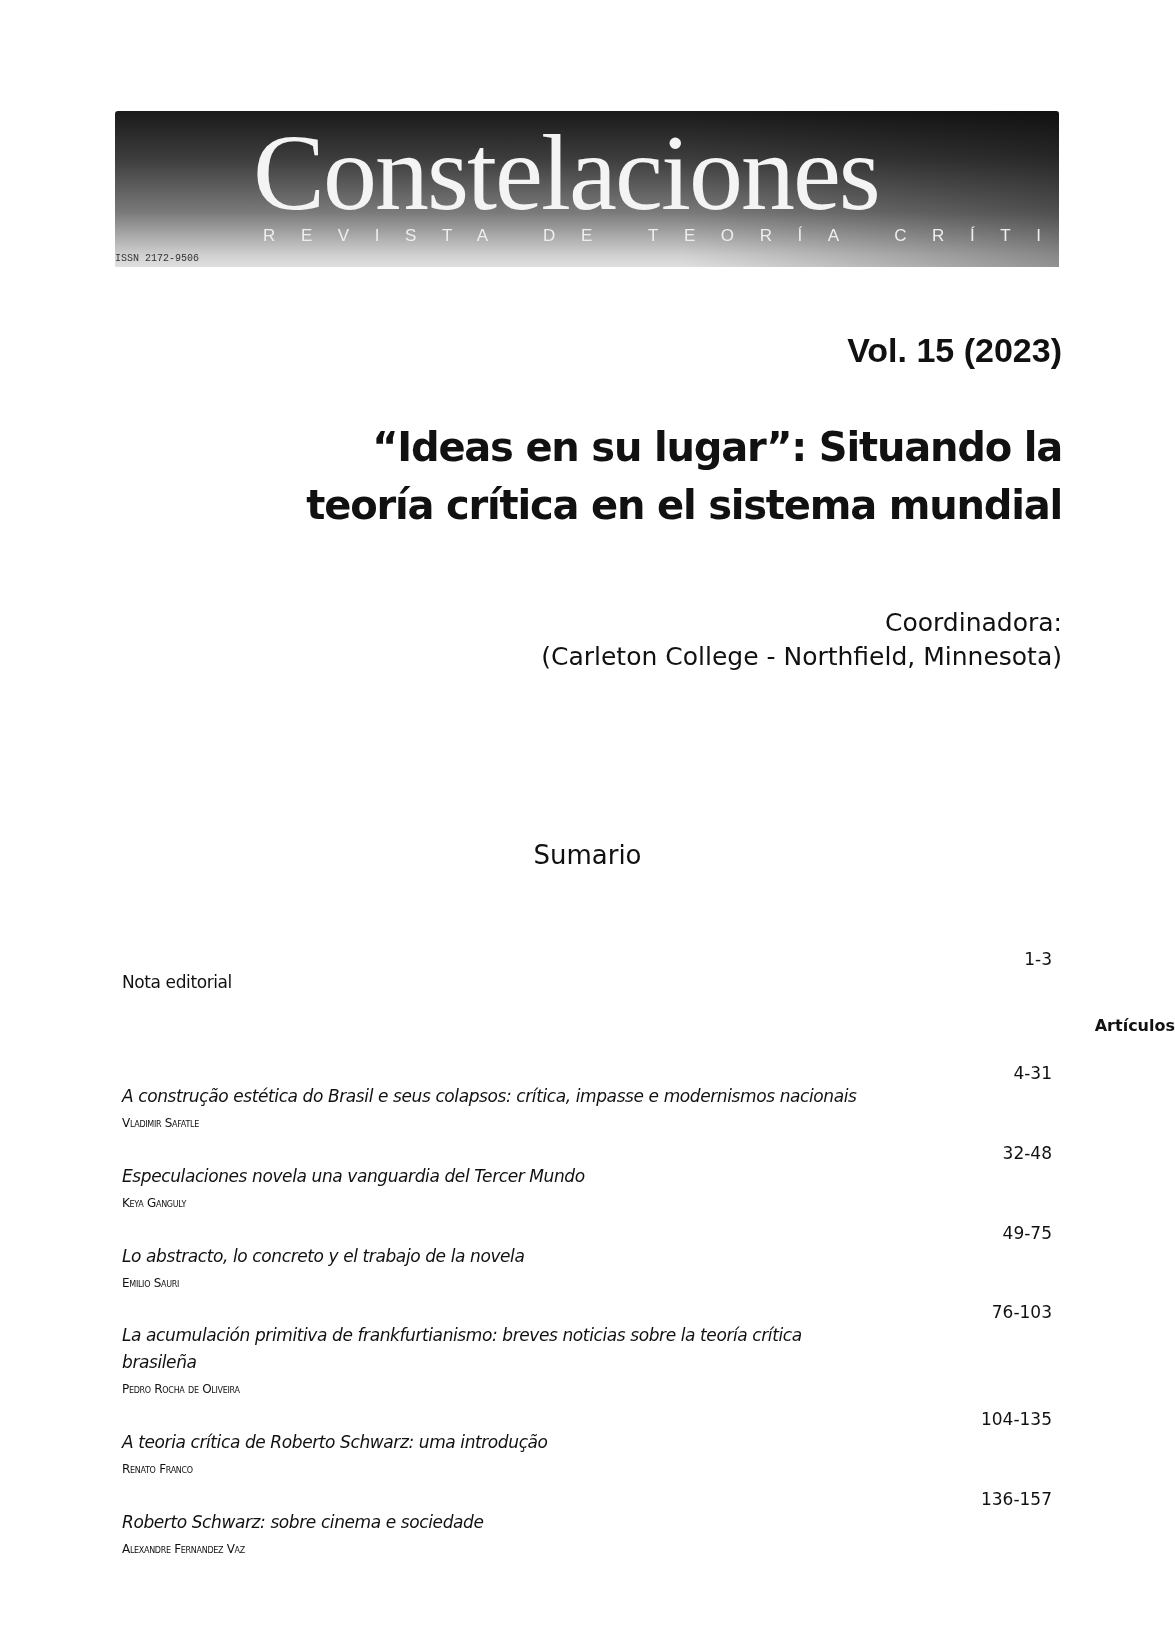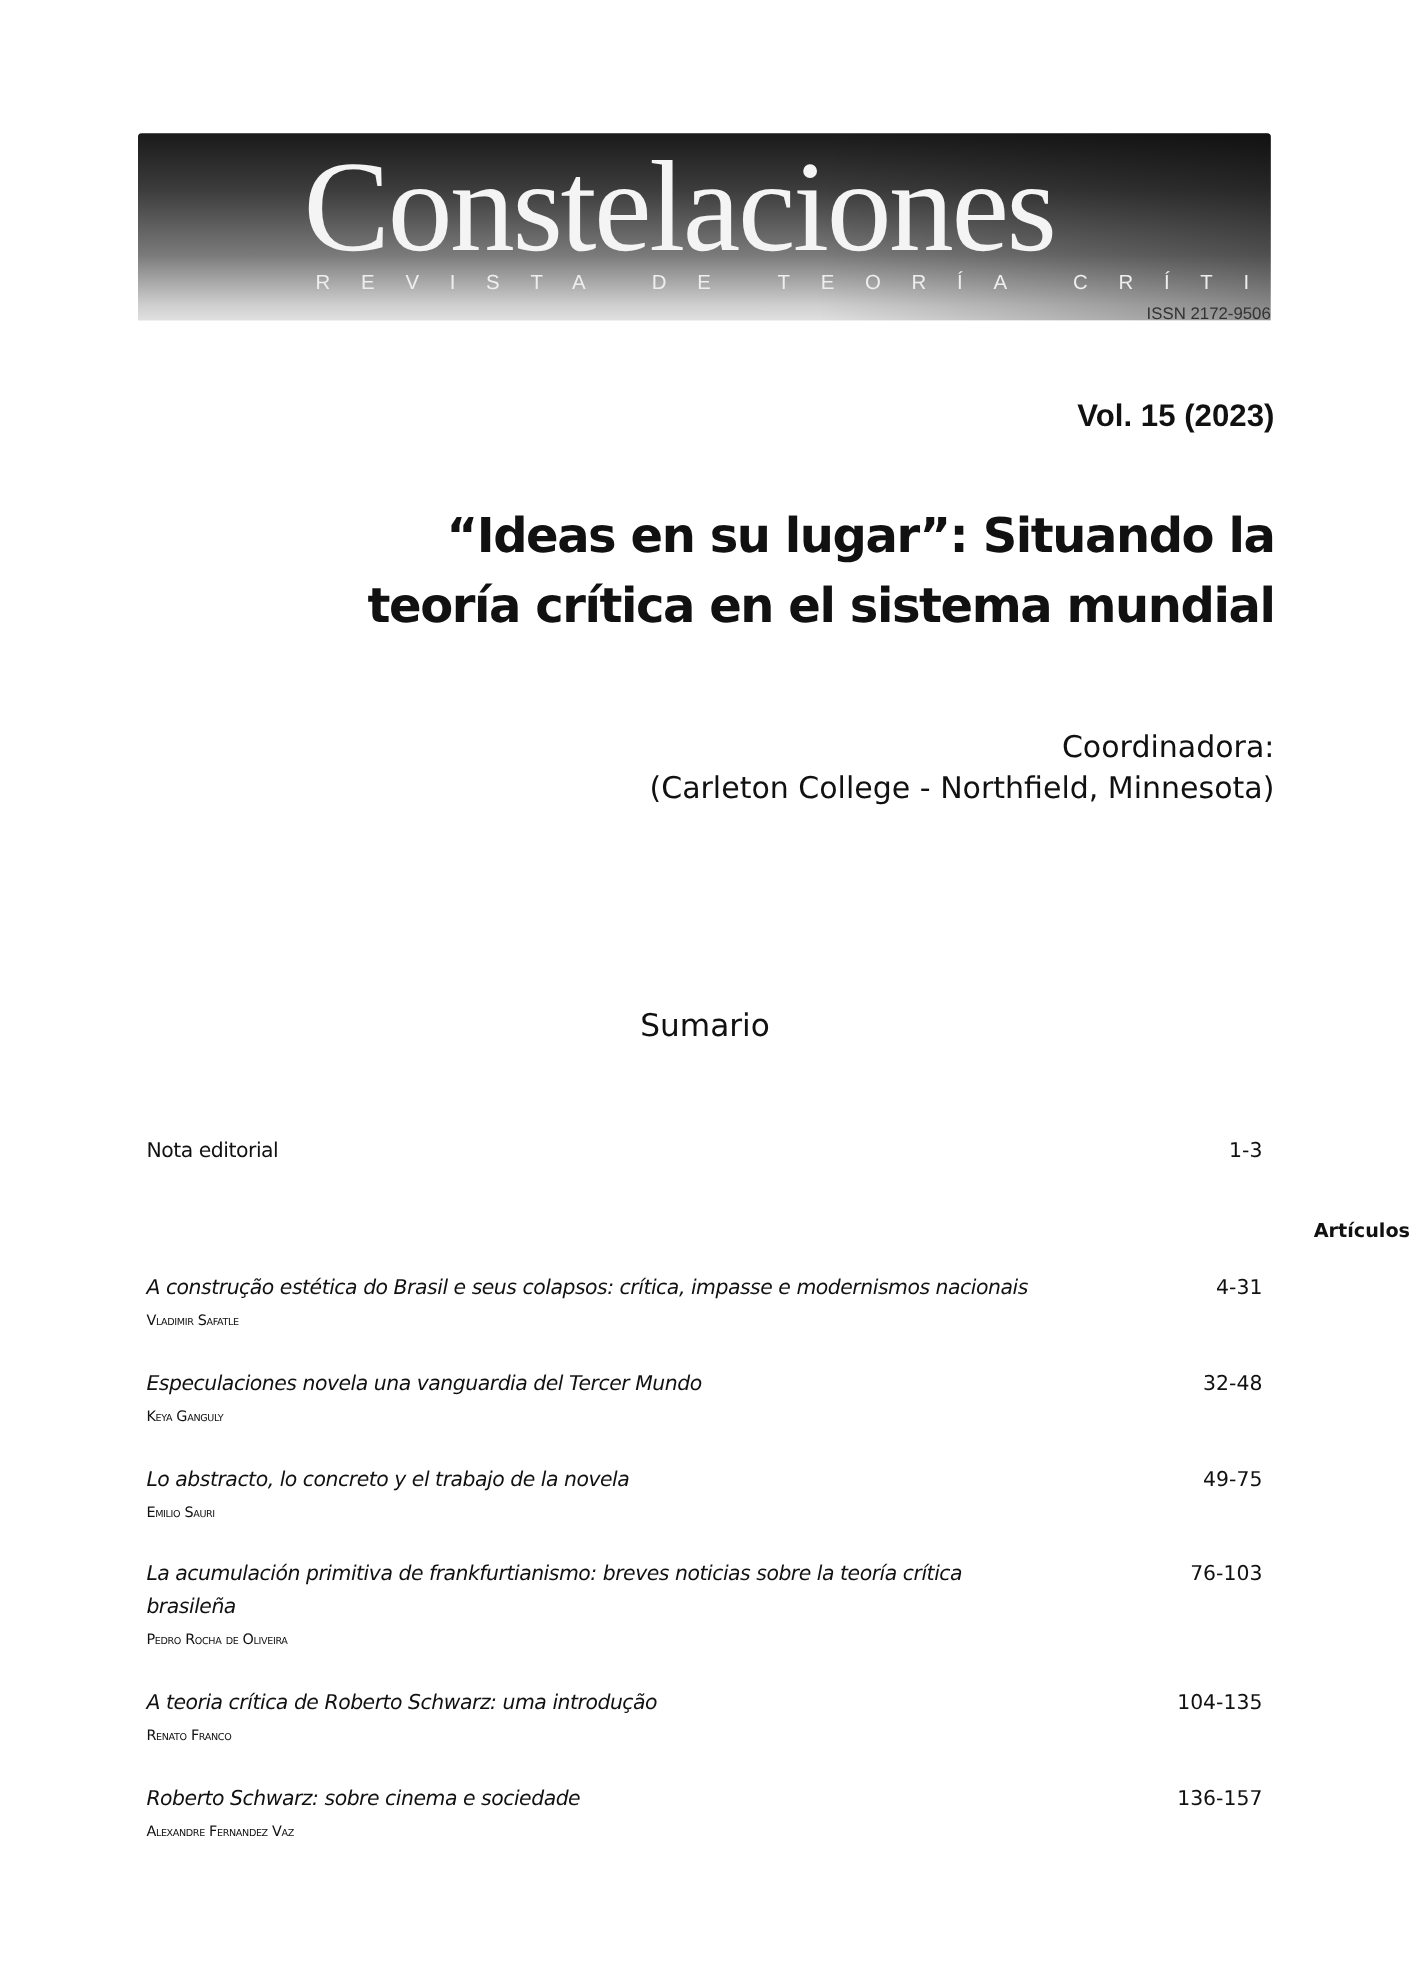--- a/index.html
+++ b/index.html
@@ -13,37 +13,37 @@
     border-top-left-radius: 3px; border-top-right-radius: 3px; overflow: hidden; }
   .banner::after { content: ""; position: absolute; inset: 0;
     background: linear-gradient(to right, rgba(0,0,0,0) 0%, rgba(0,0,0,0) 60%, rgba(0,0,0,0.35) 100%); }
   .banner-title { position: absolute; left: 138px; top: 8px; width: 680px; z-index: 2;
     font-family: "Liberation Serif", serif; font-size: 108px; line-height: 1; color: #f4f4f4;
     letter-spacing: -2px; white-space: nowrap; }
   .banner-subtitle { position: absolute; left: 148px; top: 115px; width: 668px; z-index: 2;
     font-family: "Liberation Sans", sans-serif; font-size: 17px; color: #eeeeee;
     letter-spacing: 25.6px; white-space: nowrap; }
   .banner-issn { position: absolute; left: 0; width: 100%; top: 142px; z-index: 2;
-    text-align: right; font-size: 14px; color: #333; font-family: Liberation Sans, sans-serif; }
+    text-align: left; font-size: 10px; color: #333; font-family: Liberation Mono, monospace; }
 
-  .vol { right: 113px; top: 331px; font-size: 26px; font-weight: bold; white-space: nowrap;
+  .vol { right: 113px; top: 331px; font-size: 34px; font-weight: bold; white-space: nowrap;
     font-family: "Liberation Sans", sans-serif; color: #111; }
   .issue-title { right: 113px; top: 418px; width: 800px; text-align: right;
     font-family: "DejaVu Sans", sans-serif; font-weight: bold; font-size: 40px; line-height: 58px;
     letter-spacing: -1.2px; color: #111; }
   .coord { right: 113px; top: 606px; width: 700px; text-align: right;
     font-family: "DejaVu Sans", sans-serif; font-size: 25px; line-height: 34px; color: #111; }
 
   .sumario { left: 0; width: 1175px; top: 840px; text-align: center;
     font-family: "DejaVu Sans", sans-serif; font-weight: normal; font-size: 26px; color: #111; }
 
   .toc-row { left: 122px; width: 930px; font-family: "DejaVu Sans", sans-serif;
     font-size: 17px; line-height: 27px; color: #111; }
   .toc-row .pages { position: absolute; right: 0; top: 0; }
-  .toc-title { width: 780px; font-style: italic; letter-spacing: -0.4px; }
+  .toc-title { width: 780px; font-style: italic; letter-spacing: -0.4px; margin-top: 23px; }
   .toc-author { font-variant: small-caps; font-size: 12px; letter-spacing: -0.3px; }
   .plain { font-style: normal; }
   .section-head { left: 0; width: 1175px; top: 1016px; text-align: right;
     font-family: "DejaVu Sans", sans-serif; font-weight: bold; font-size: 16px; color: #111; }
 </style>
 </head>
 <body>
 
 <div class="abs banner">
   <div class="banner-title">Constelaciones</div>

